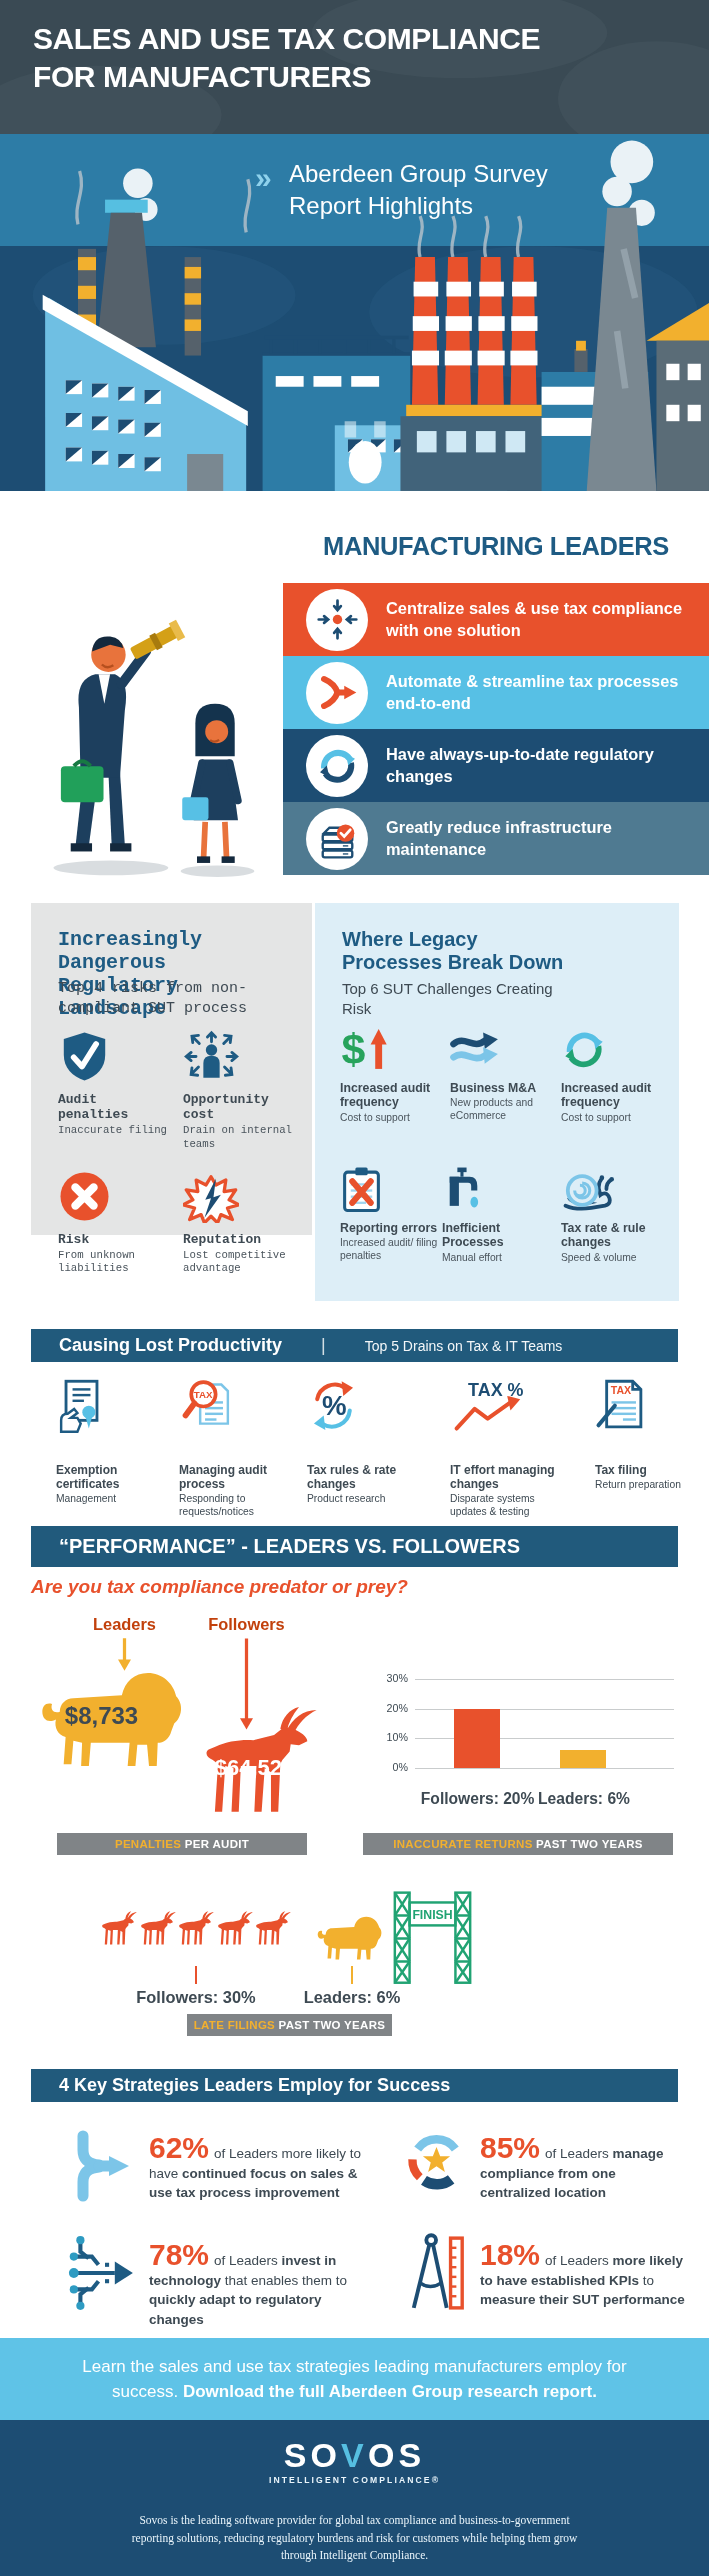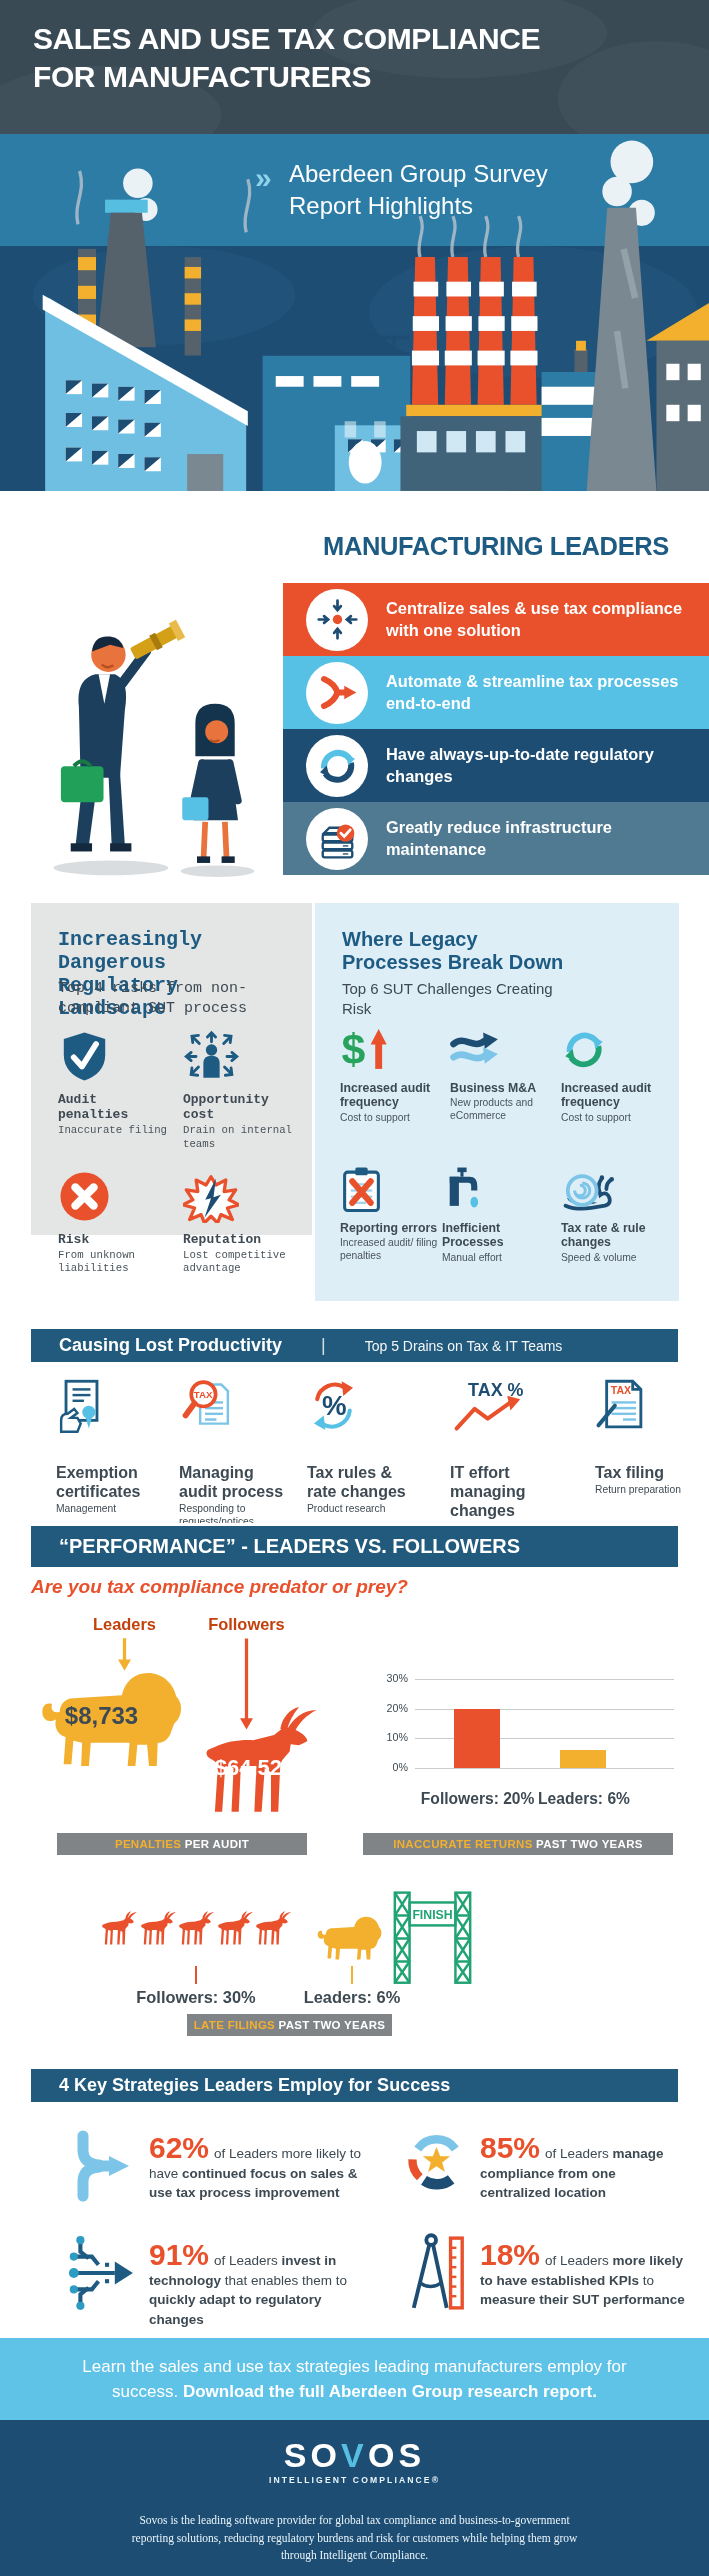--- a/index.html
+++ b/index.html
@@ -45,21 +45,21 @@
 
   
   #sec-productivity{position:absolute;left:0;top:1314px;width:709px;height:209px;background:#fff;}
   .banner{position:absolute;left:31px;width:647px;background:#215a7c;color:#fff;display:flex;align-items:center;}
   #prod-banner{top:15px;height:33px;padding-left:28px;box-sizing:border-box;gap:29px;}
   #prod-banner .b1{font-size:18px;font-weight:800;}
   #prod-banner .bdiv{margin:0 10px;font-size:18px;font-weight:300;opacity:.8;}
   #prod-banner .b2{font-size:14px;font-weight:400;opacity:.95;}
   .prod-item{position:absolute;top:64px;}
   .prod-item .pi-icon{height:57px;margin-bottom:6.6px;}
-  .prod-item .pi-title{font-size:16px;font-weight:700;line-height:1.2;margin-top:28px;}
+  .prod-item .pi-title{font-size:12px;font-weight:700;line-height:1.2;margin-top:28px;}
   .prod-item .pi-desc{font-size:10.3px;line-height:1.25;margin-top:1.6px;}
 
   
   #sec-performance{position:absolute;left:0;top:1523px;width:709px;height:546px;background:#fff;}
   #perf-banner{top:2.5px;height:41px;padding-left:28px;box-sizing:border-box;font-size:20px;font-weight:800;}
   #perf-q{position:absolute;left:31px;top:53px;color:#e8512c;font-size:19px;font-weight:700;font-style:italic;}
   .an-label{position:absolute;font-size:16.4px;font-weight:700;color:#c2410c;text-align:center;width:115px;}
   .cap{position:absolute;height:22px;background:#808487;color:#fff;display:flex;align-items:center;
        justify-content:center;font-size:11.5px;font-weight:700;letter-spacing:0.3px;}
   .cap .em{color:#f2b02e;white-space:pre;}
@@ -734,21 +734,21 @@
       <polygon points="62,36 84,50 62,64" fill="#1e5b83"></polygon>
       <g fill="#2e9bc2">
           <circle cx="12" cy="50" r="6"></circle>
           <circle cx="12" cy="30" r="5"></circle>
           <circle cx="12" cy="70" r="5"></circle>
           <circle cx="20" cy="10" r="5"></circle>
           <circle cx="20" cy="90" r="5"></circle>
         </g>
     </svg>
     <div class="strat-text" style="left:149px;top:171px;width:230px">
-      <span class="pct">91%</span><span>of Leaders </span><b>invest in technology </b><span>that enables them to </span><b>quickly adapt to regulatory changes</b>
+      <span class="pct">78%</span><span>of Leaders </span><b>invest in technology </b><span>that enables them to </span><b>quickly adapt to regulatory changes</b>
     </div>
 
     <svg class="abs" style="left:406px;top:163px" width="62" height="82" viewBox="0 0 64 84">
       <circle cx="26" cy="8" r="5" fill="none" stroke="#1d4d73" stroke-width="4"></circle>
       <line x1="24" y1="13" x2="8" y2="78" stroke="#1d4d73" stroke-width="4"></line>
       <line x1="28" y1="13" x2="42" y2="78" stroke="#1d4d73" stroke-width="4"></line>
       <path d="M14 52 Q25 60 37 52" stroke="#1d4d73" stroke-width="3.5" fill="none"></path>
       <rect x="46" y="6" width="12" height="72" fill="#ffffff" stroke="#e8512c" stroke-width="3.5"></rect>
       <g stroke="#e8512c" stroke-width="2.5">
         <line x1="46" y1="16" x2="52" y2="16"></line>

